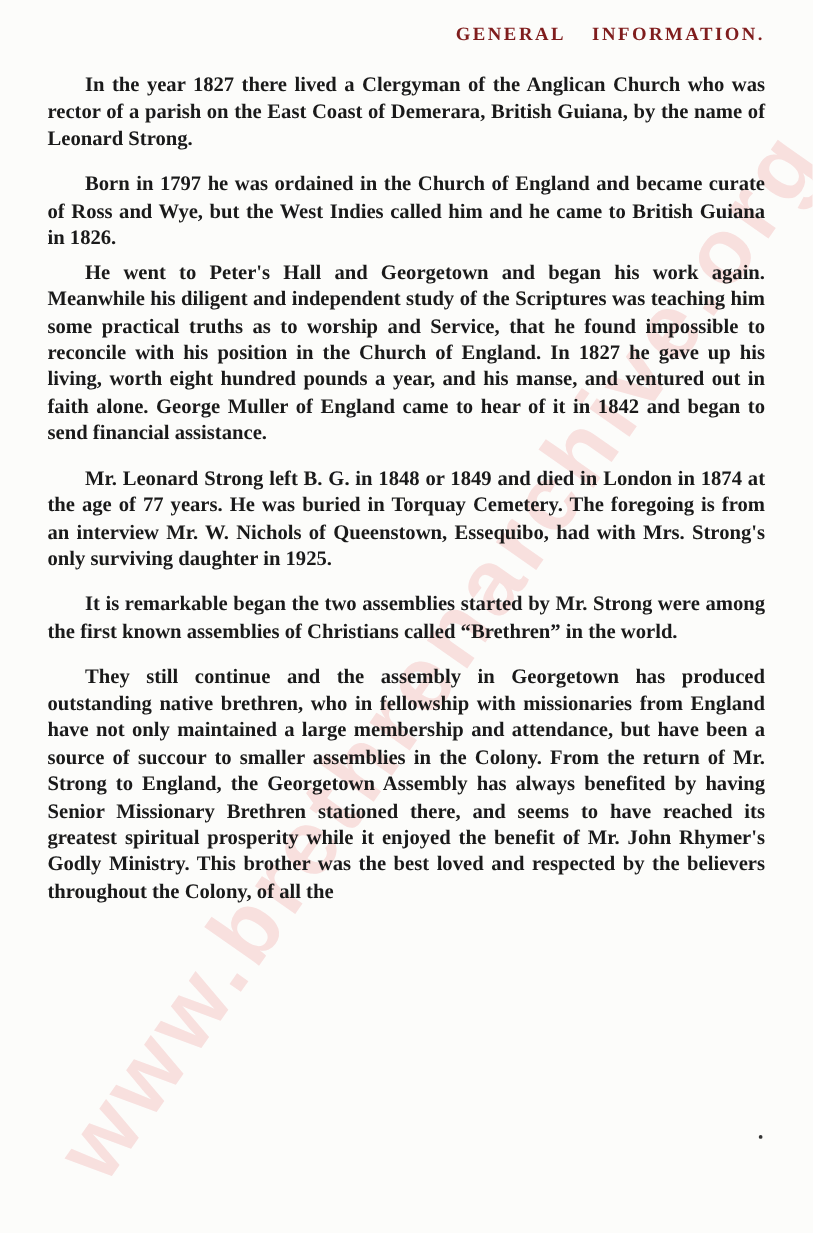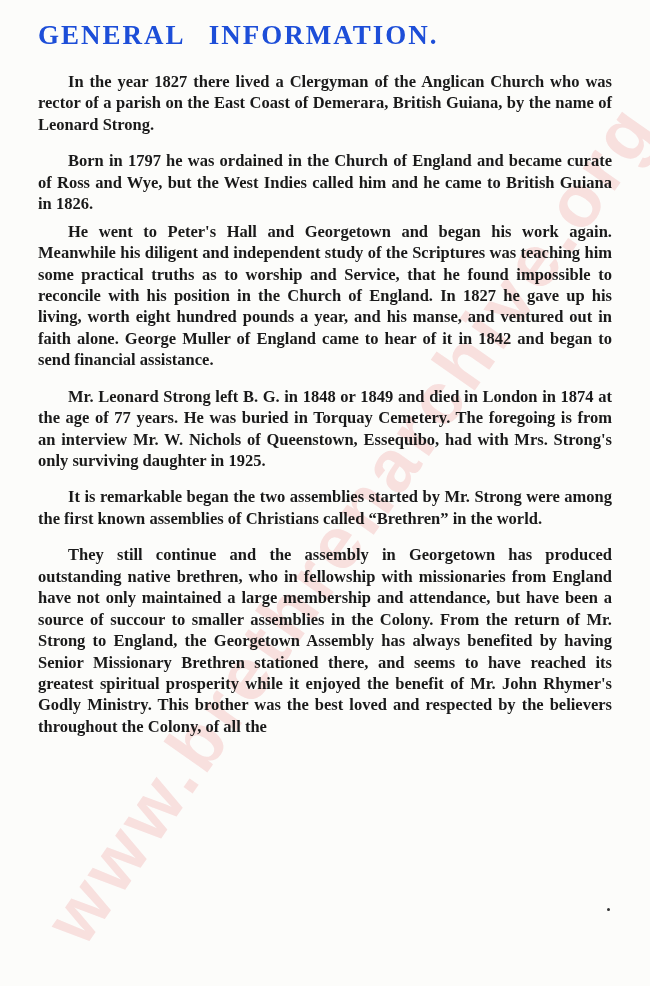--- a/index.html
+++ b/index.html
@@ -14,26 +14,26 @@
     overflow: hidden;
     font-family: "Liberation Serif", serif;
   }
   .page {
     position: absolute;
     inset: 0;
     box-sizing: border-box;
     padding: 14px 38px 0 38px;
   }
   .title {
-    text-align: left;
+    text-align: right;
     font-weight: bold;
-    font-size: 27px;
+    font-size: 15px;
     letter-spacing: 2px;
     word-spacing: 16px;
-    color: #1d4ed8;
+    color: #7f1d1d;
     margin: 6px 0 20px 0;
   }
   .paragraphs {
     position: relative;
     z-index: 2;
   }
   .para {
     font-size: 16.5px;
     font-weight: bold;
     line-height: 1.3;

